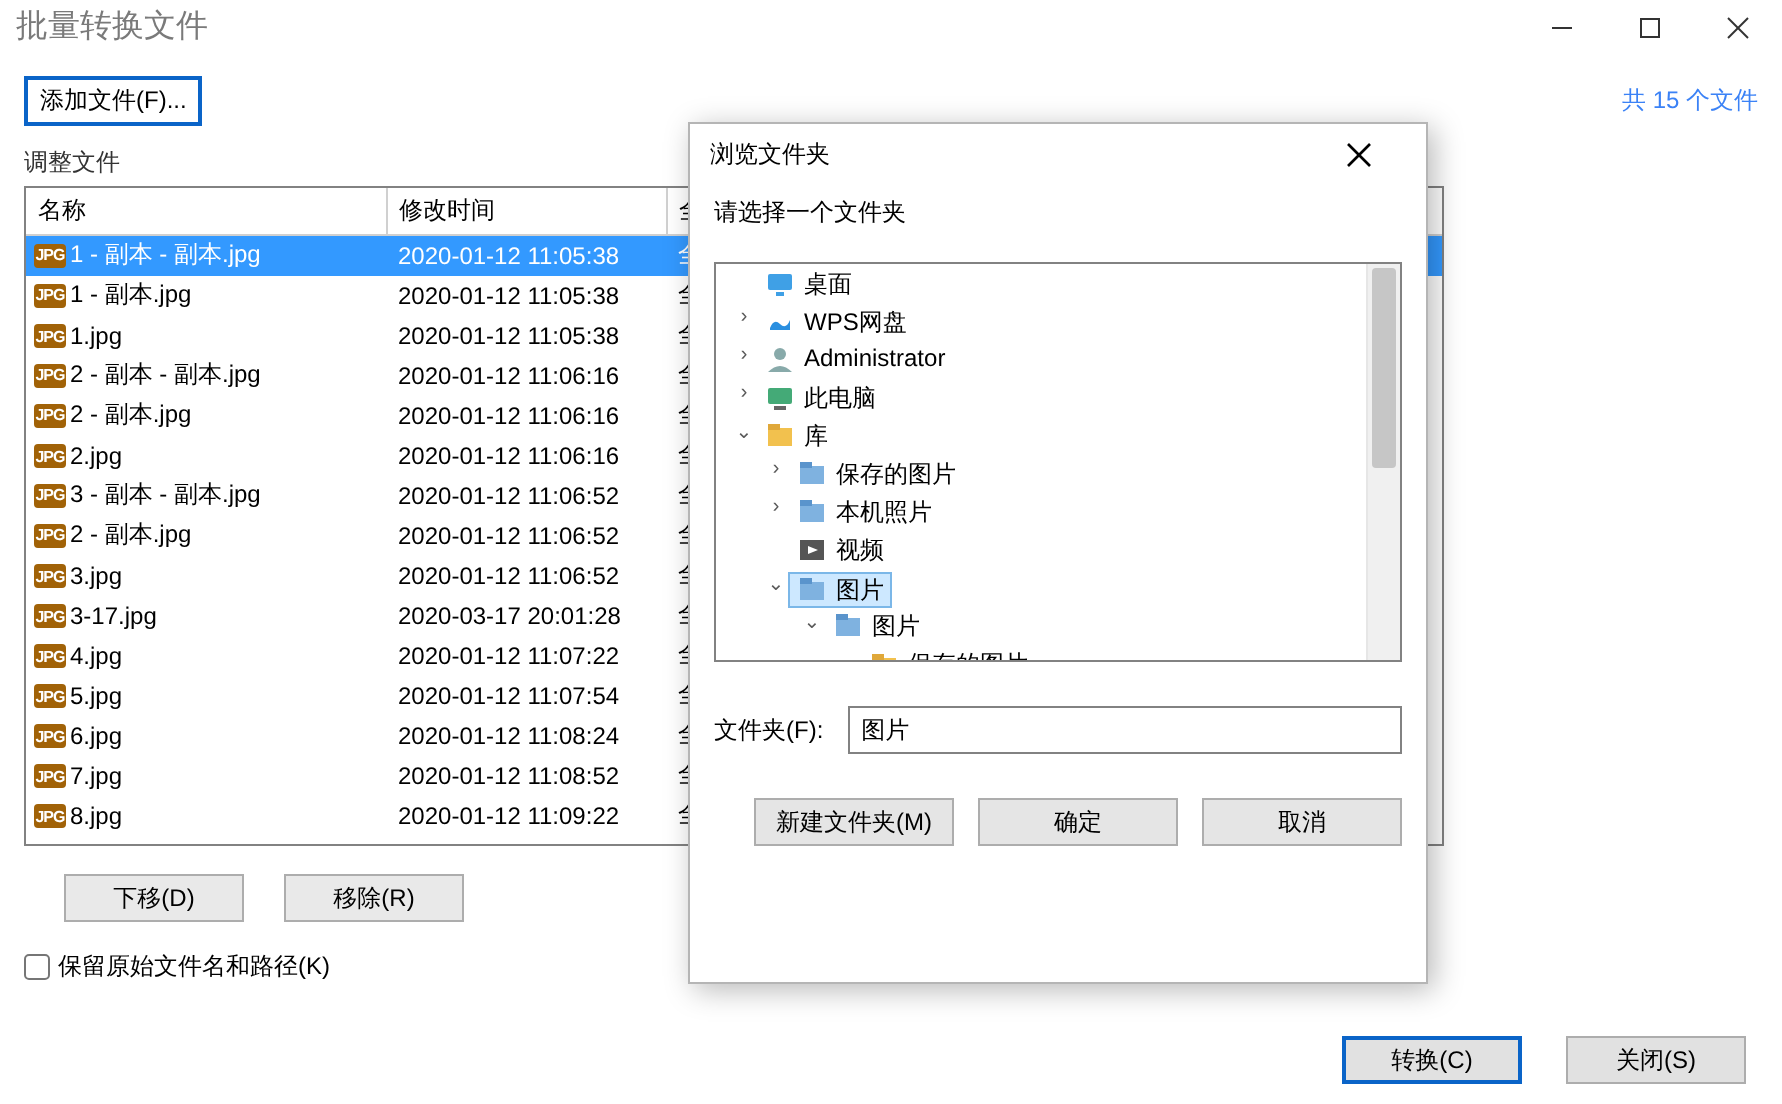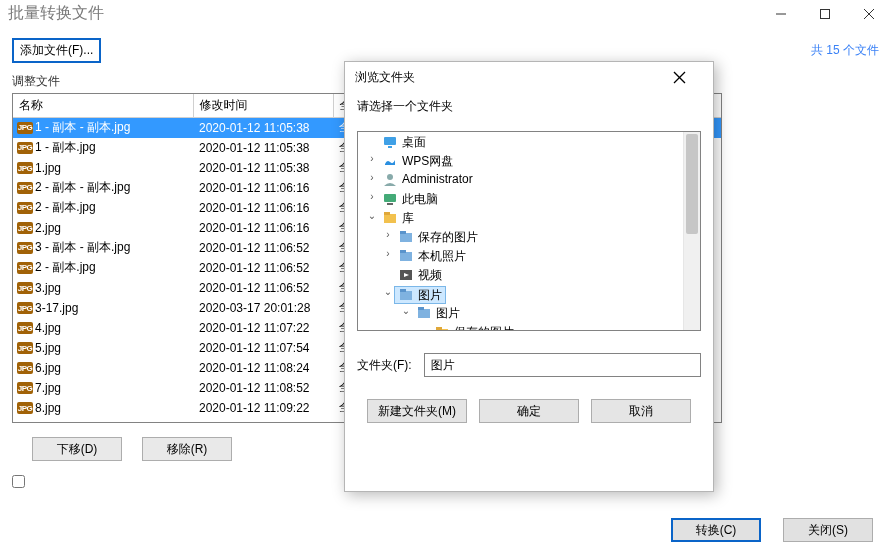--- a/index.html
+++ b/index.html
@@ -63,21 +63,21 @@
   .tree-row.sel .label-wrap { background:#cde8ff; border:1px solid #7bb7e8; padding:0 3px; margin-left:-4px; display:inline-flex; align-items:center; gap:4px; height:18px;}
   .lvl0 { padding-left: 4px; }
   .lvl1 { padding-left: 20px; }
   .lvl2 { padding-left: 38px; }
   .lvl3 { padding-left: 56px; }
 
   .folder-input-row { display:flex; align-items:center; margin-top:22px; gap:12px; }
   .folder-input-row label { font-size:12px; }
   .folder-input-row input { flex:1; height:24px; border:1px solid #828282; padding: 0 6px; font-size:12px; }
 
-  .dlg-btn-row { display:flex; gap:12px; margin-top:22px; justify-content:center;}
+  .dlg-btn-row { display:flex; gap:12px; margin-top:22px; justify-content:flex-end;}
   .dlg-btn-row button { width:100px; height:24px; background:#e5e5e5; border:1px solid #adadad; font-size:12px;}
 
   
   svg { overflow: visible; }
 </style>
 </head>
 <body>
 
 <div class="titlebar">
   <div class="title">批量转换文件</div>
@@ -196,20 +196,21 @@
     </table>
   </div>
 
   <div class="action-row">
     <button>下移(D)</button>
     <button>移除(R)</button>
   </div>
 
   <div class="keep-row">
     <input type="checkbox" style="">
+    <span>保留原始文件名和路径(K)</span>
   </div>
 </div>
 
 <div class="footer-row">
   <button>转换(C)</button>
   <button>关闭(S)</button>
 </div>
 
 <div class="browse-dlg">
   <div class="dlg-title">

